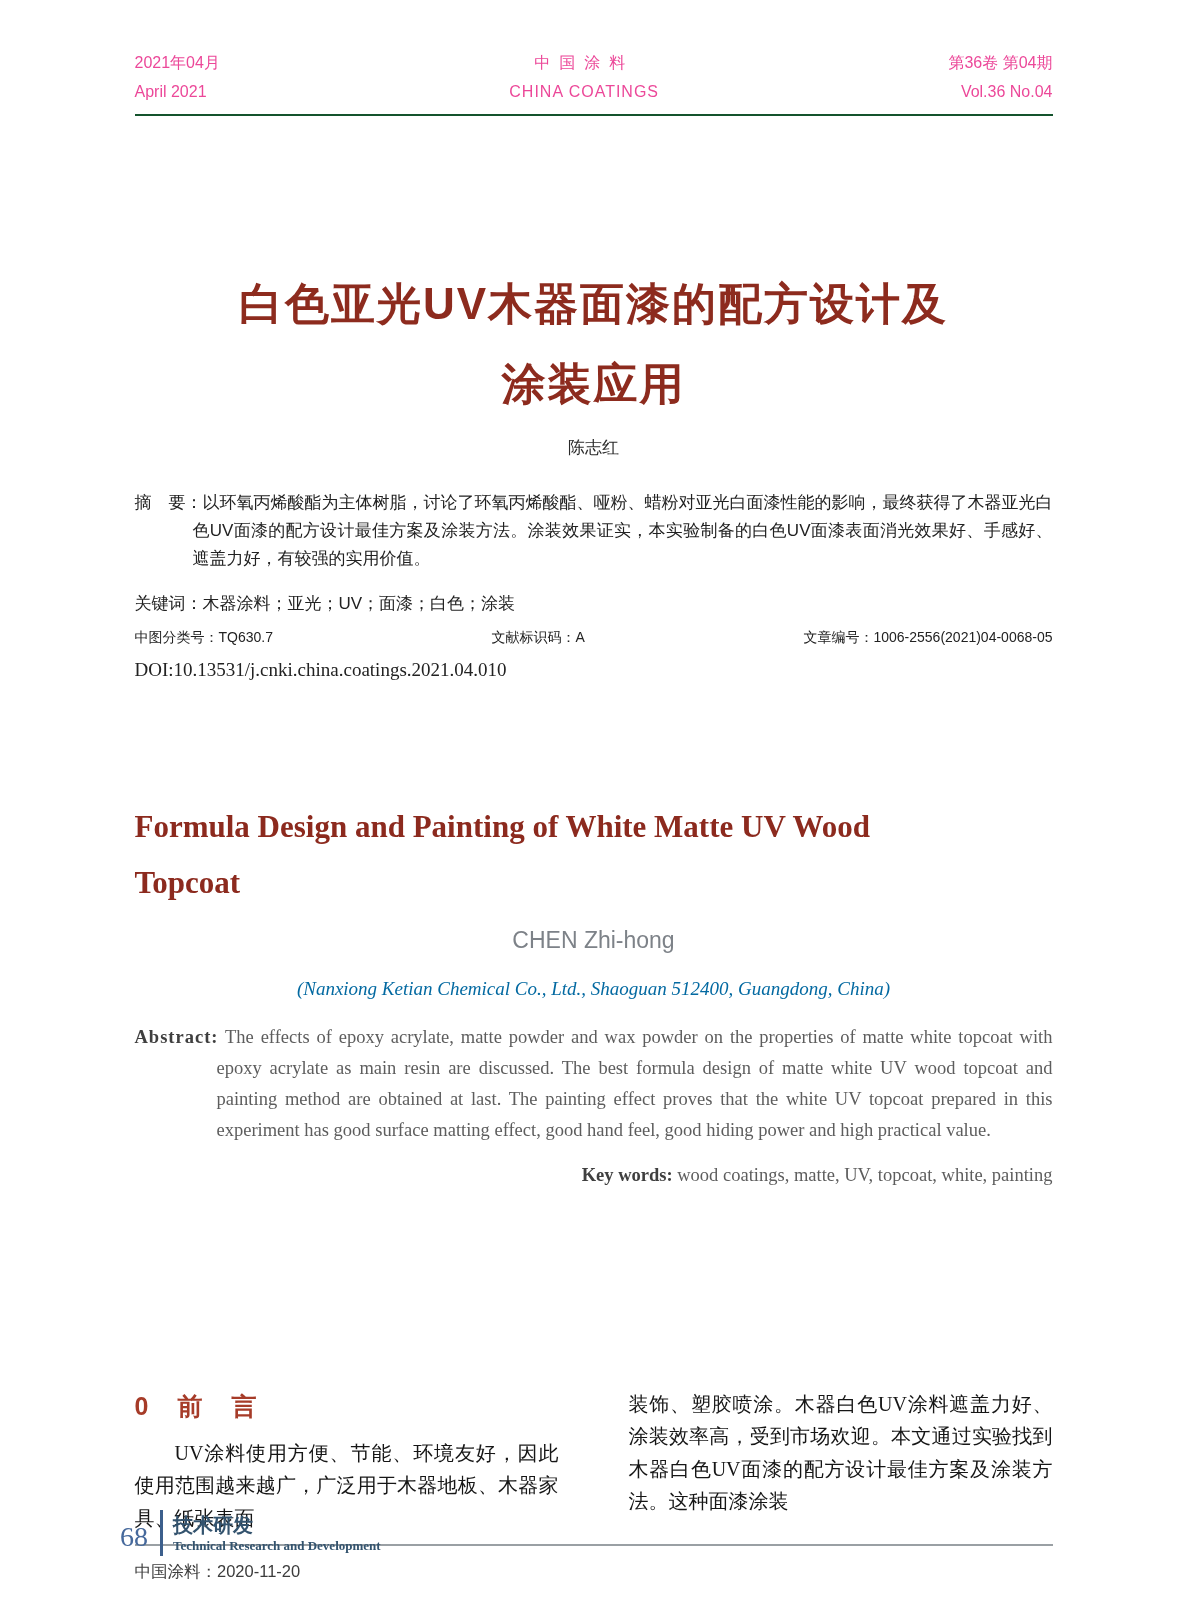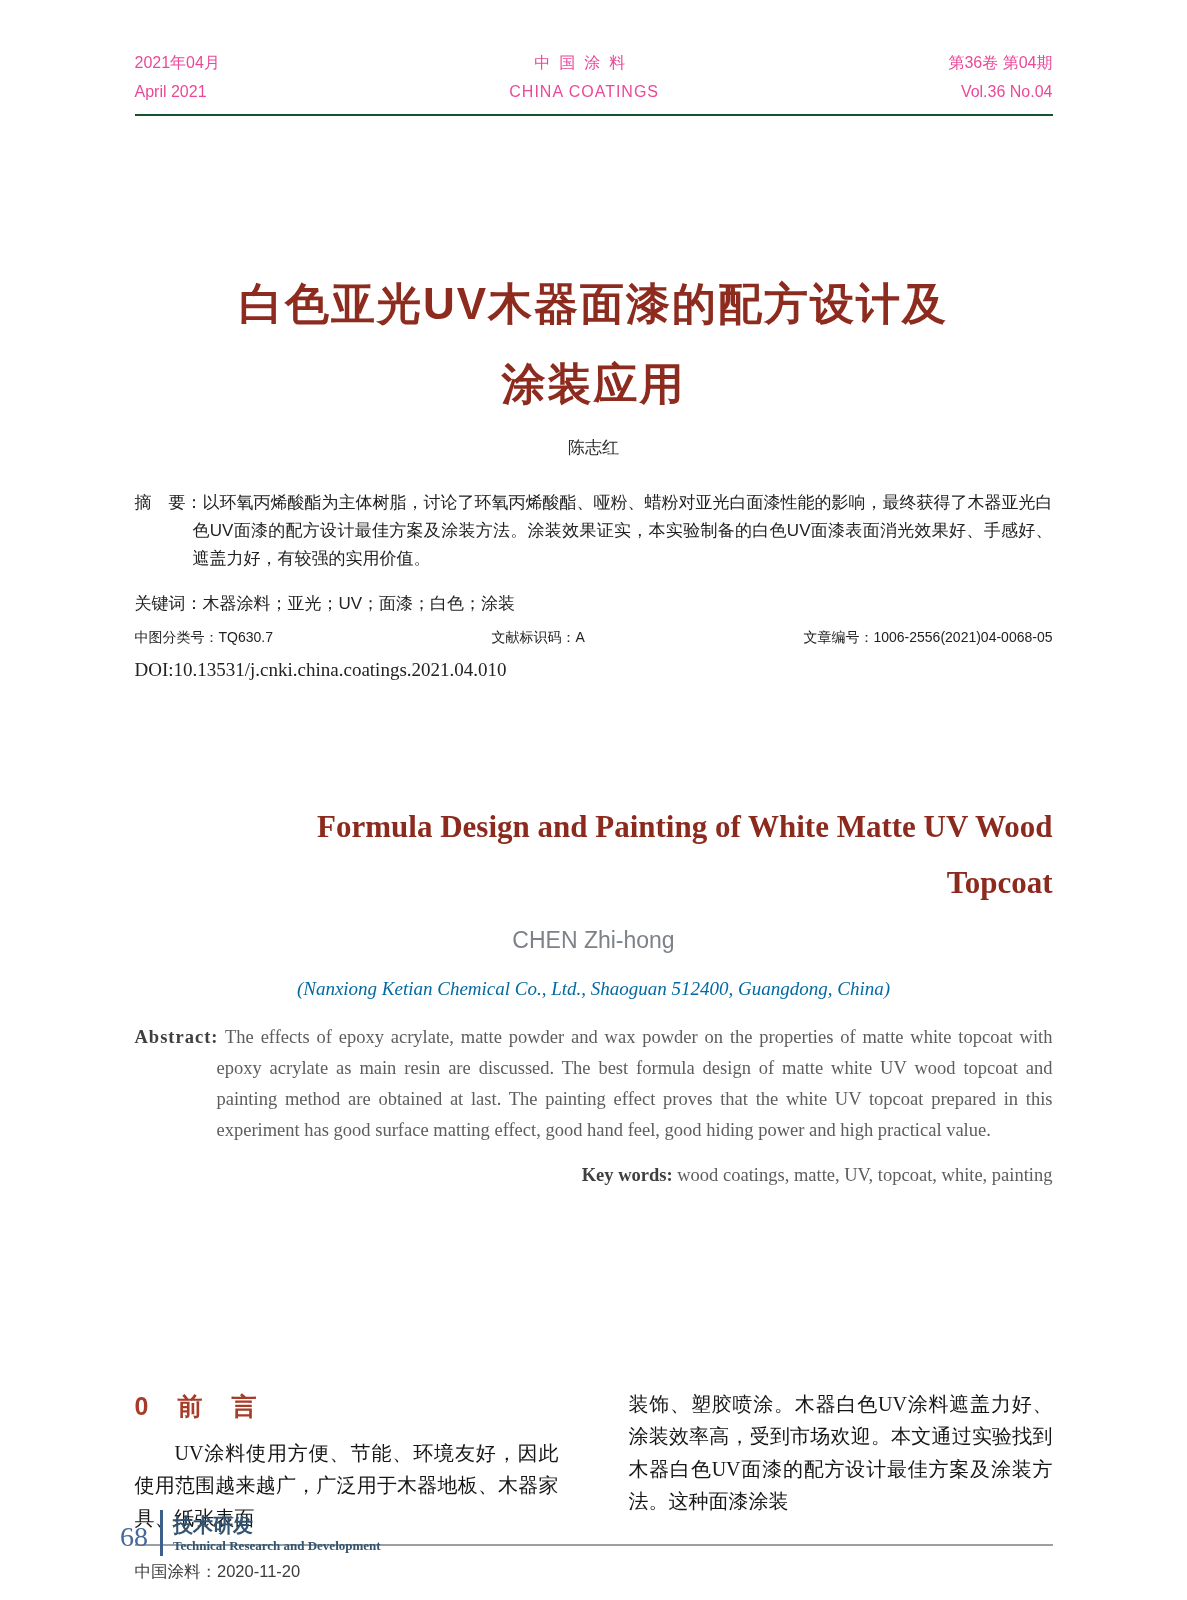--- a/index.html
+++ b/index.html
@@ -55,21 +55,21 @@
   }
   .doi-line{
     margin-top:12px;
     font-family:"Liberation Serif","DejaVu Serif",serif;
     font-size:19px;color:#222;
   }
 
   
   .en-title{
     margin-top:118px;
-    text-align:right;
+    text-align:left;
     color:#8c2a1e;
     font-family:"Liberation Serif","DejaVu Serif",serif;
     font-size:31px;font-weight:bold;
     line-height:56px;
   }
   .en-author{margin-top:16px;text-align:center;font-size:23px;color:#7d8288;}
   .en-affil{
     margin-top:24px;text-align:center;
     font-family:"Liberation Serif","DejaVu Serif",serif;
     font-style:italic;font-size:19px;color:#0369a1;

